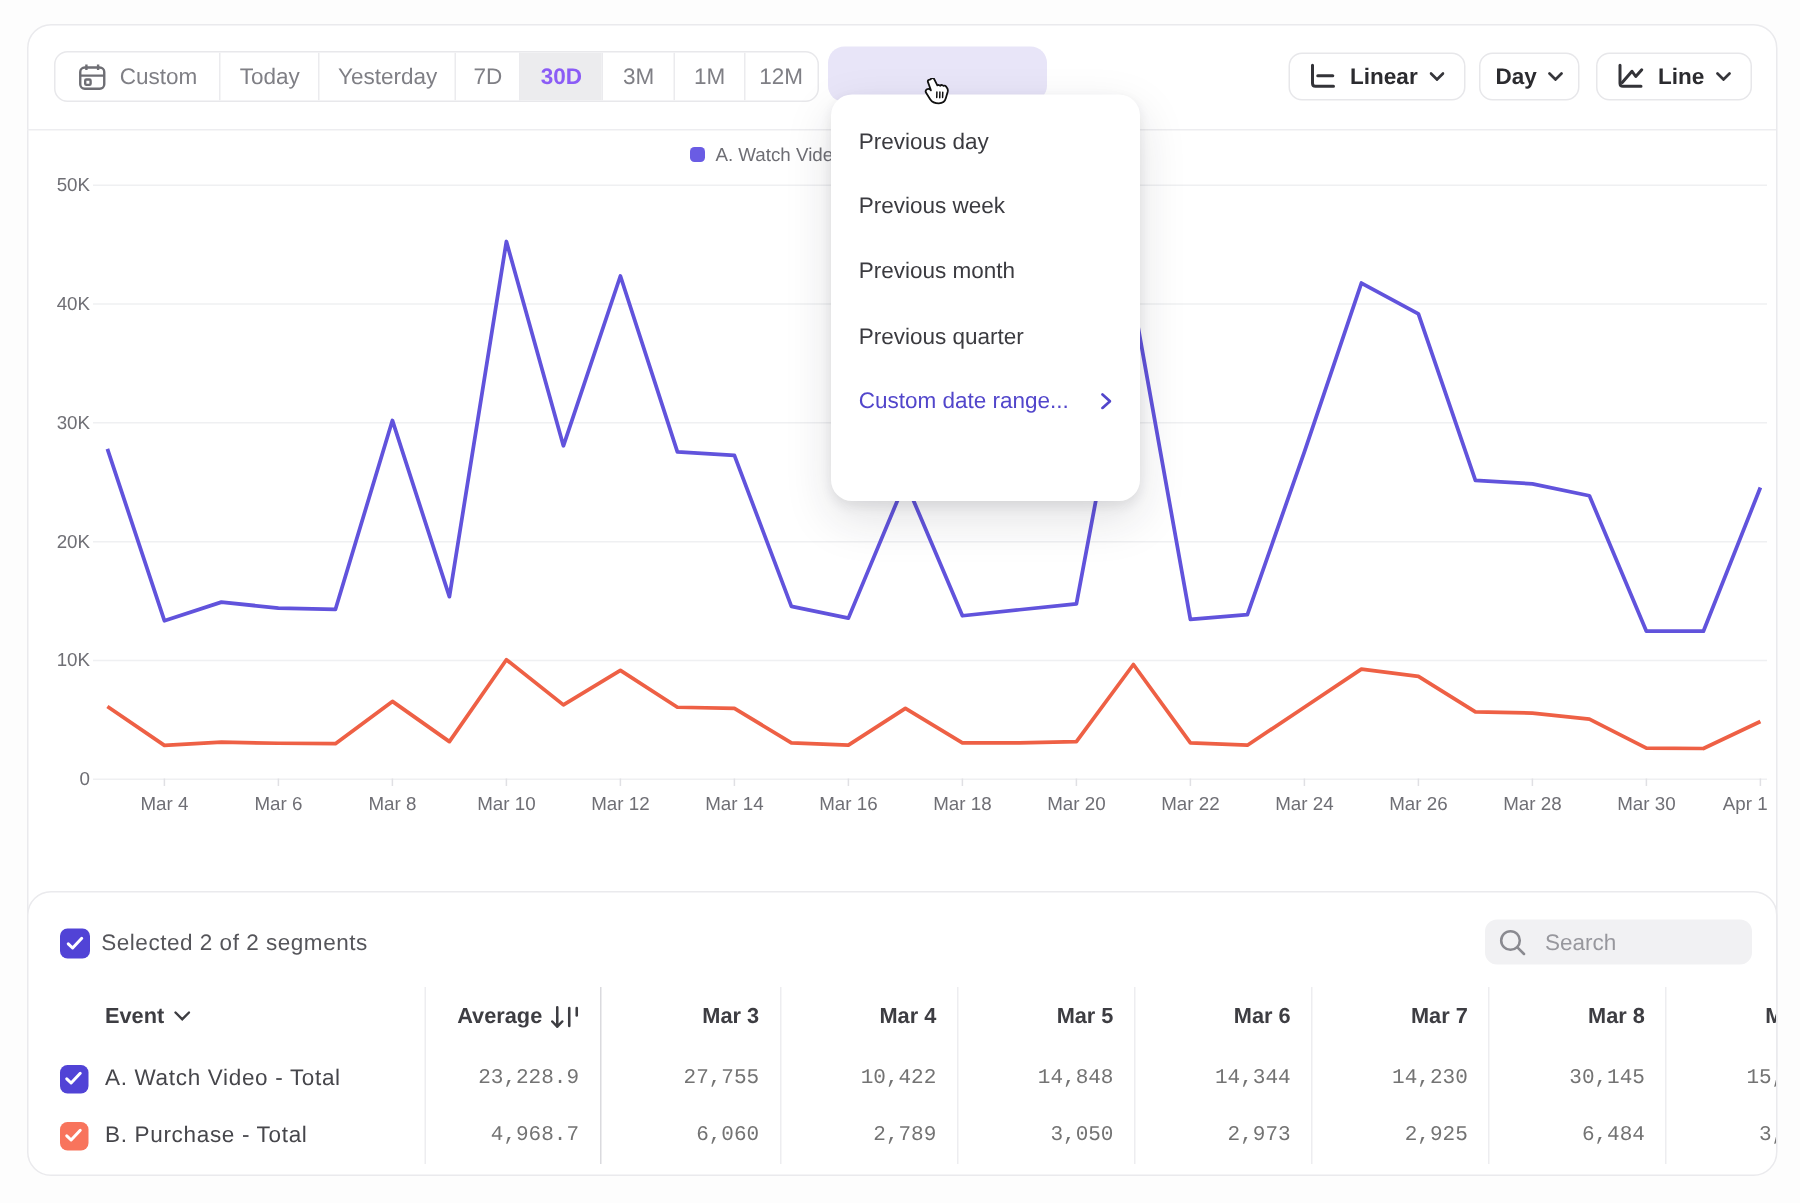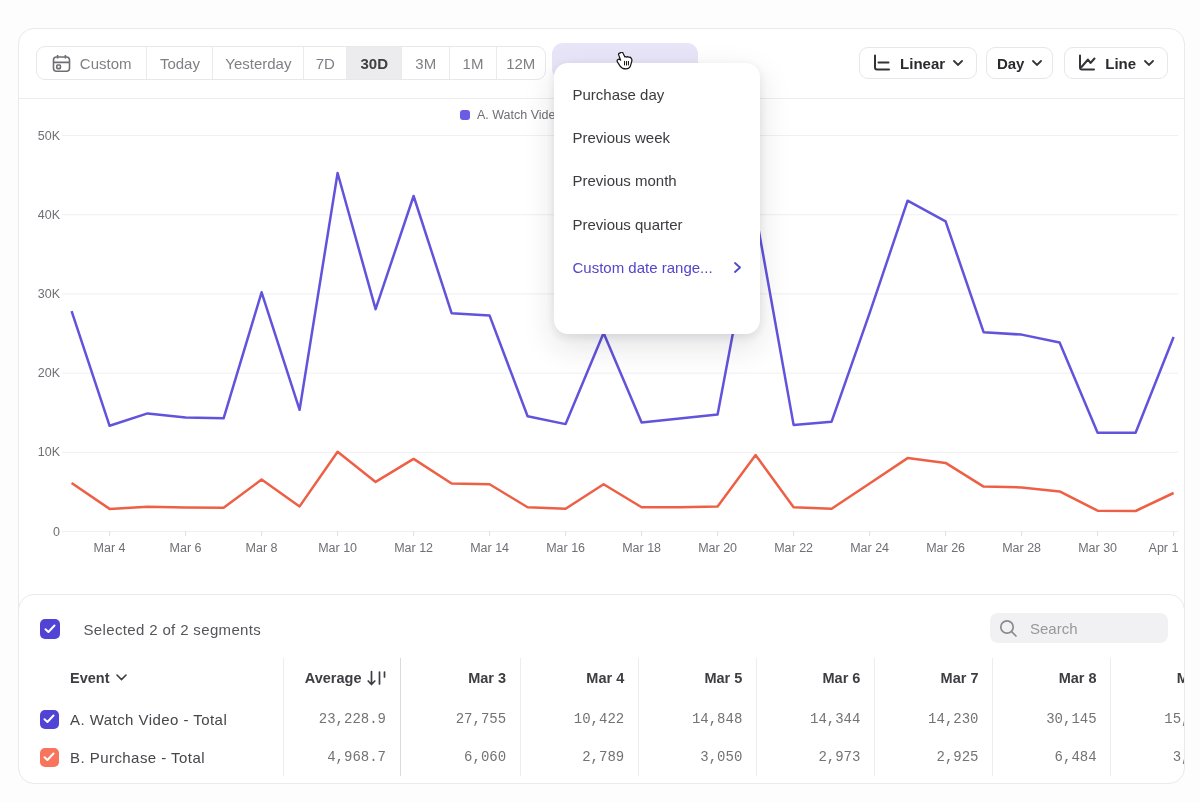--- a/index.html
+++ b/index.html
@@ -4,21 +4,21 @@
 <style>
 * { margin:0; padding:0; box-sizing:border-box; }
 html,body { width:1200px; height:802px; background:#fdfdfd; font-family:"Liberation Sans",sans-serif; overflow:hidden; }
 #page { position:relative; width:1200px; height:802px; }
 .abs { position:absolute; }
 .card { position:absolute; background:#fff; border:1px solid #eaeaed; border-radius:16px; }
 
 #seg { position:absolute; left:17px; top:17px; height:34px; display:flex; border:1px solid #e8e8eb; border-radius:9px; overflow:hidden; background:#fff; }
 .seg-item { display:flex; align-items:center; justify-content:center; font-size:15px; color:#7f7f85; border-left:1px solid #ebebee; white-space:nowrap; }
 .seg-item:first-child { border-left:none; }
-.seg-sel { background:#ececee; color:#404040; font-weight:700; }
+.seg-sel { background:#ececee; color:#8b5cf6; font-weight:700; }
 .btn { position:absolute; height:32px; border:1px solid #e7e7ea; border-radius:9px; background:#fff; display:flex; align-items:center; justify-content:center; gap:8px; font-size:15px; font-weight:700; color:#2b2b2f; }
 .chev { width:10px; height:6px; }
 
 #cmp-halo { position:absolute; left:532.5px; top:14px; width:146px; height:37px; background:#e8e5f8; border-radius:11px; }
 #cmp-btn { position:absolute; left:536.5px; top:18px; width:137px; height:29px; background:#dcd8f4; border:1px solid #c2baec; border-radius:8px; color:#4634c6; font-size:14.5px; font-weight:700; display:flex; align-items:center; justify-content:center; }
 
 #legend { position:absolute; left:-1px; top:79px; width:1166px; display:flex; justify-content:center; gap:20px; font-size:12.5px; color:#6e6e74; }
 .leg-item { display:flex; align-items:center; gap:7px; }
 .leg-sq { width:10px; height:10px; border-radius:3px; }
 
@@ -30,21 +30,21 @@
 .vsep { position:absolute; top:63px; width:1px; height:118px; background:#ededf0; }
 .num { position:absolute; font-family:"Liberation Mono",monospace; font-size:14px; color:#737373; transform:translateY(-50%); }
 .hdr { position:absolute; font-size:14.5px; font-weight:700; color:#3d3d42; transform:translateY(-50%); }
 .rowlbl { position:absolute; left:51px; font-size:15px; color:#46464b; transform:translateY(-50%); letter-spacing:0.45px; }
 .cb { position:absolute; width:19.6px; height:19.6px; border-radius:5px; display:flex; align-items:center; justify-content:center; }
 </style>
 </head>
 <body>
 <div id="page">
 
-  <div class="card" style="left:18px; top:28px; width:1167px; height:711px;">
+  <div class="card" style="left:18px; top:16px; width:1167px; height:711px;">
 
     <div id="seg">
       <div class="seg-item" style="width:109.4px;">
         <svg width="19" height="19" viewBox="0 0 19 19" fill="none" stroke="#6e6e74" stroke-width="1.6" style="margin-right:9px;">
           <rect x="1.5" y="3" width="16" height="14.2" rx="3"></rect>
           <line x1="1.5" y1="8.4" x2="17.5" y2="8.4"></line>
           <line x1="5.6" y1="1" x2="5.6" y2="4.6"></line>
           <line x1="13.4" y1="1" x2="13.4" y2="4.6"></line>
           <rect x="4.8" y="11" width="3.6" height="3.6" rx="0.8"></rect>
         </svg>
@@ -145,21 +145,21 @@
         <text x="1003.6" y="453">Mar 28</text>
           <text x="1079.6" y="453">Mar 30</text>
         <text x="1145.5" y="453">Apr 1</text>
       </g>
       <polyline fill="none" stroke="#ee6045" stroke-width="2.5" stroke-linejoin="round" points="53.6,384.0 91.6,409.9 129.6,407.8 167.6,408.5 205.6,408.8 243.6,380.6 281.6,407.4 319.6,352.8 357.6,382.9 395.6,359.9 433.6,384.5 471.6,385.3 509.6,408.2 547.6,409.8 585.6,385.3 623.6,408.2 661.6,408.2 699.6,407.4 737.6,356.0 775.6,408.2 813.6,409.8 851.6,384.5 889.6,359.1 927.6,363.9 965.6,387.6 1003.6,388.4 1041.6,392.4 1079.6,411.7 1117.6,412.0 1155.6,394.0"></polyline>
       <polyline fill="none" stroke="#6153dc" stroke-width="2.5" stroke-linejoin="round" points="53.6,212.2 91.6,326.8 129.6,314.4 167.6,318.4 205.6,319.3 243.6,193.3 281.6,310.8 319.6,74.0 357.6,210.2 395.6,97.0 433.6,214.2 471.6,216.6 509.6,317.2 547.6,325.1 585.6,234.0 623.6,323.5 661.6,319.5 699.6,315.6 737.6,113.6 775.6,325.9 813.6,322.7 851.6,214.2 889.6,101.7 927.6,122.3 965.6,233.2 1003.6,235.6 1041.6,243.5 1079.6,333.8 1117.6,333.8 1155.6,238.0"></polyline>
     </svg>
   </div>
 
   <div id="menu">
-    <div class="mi">Purchase day</div>
+    <div class="mi">Previous day</div>
     <div class="mi">Previous week</div>
     <div class="mi">Previous month</div>
     <div class="mi">Previous quarter</div>
     <div class="mi purple">Custom date range...
       <svg width="7" height="11" viewBox="0 0 7 11" fill="none" stroke="#5246cb" stroke-width="1.8" stroke-linecap="round" stroke-linejoin="round">
           <path d="M1 1 L6 5.5 L1 10"></path>
         </svg>
     </div>
   </div>
 
@@ -171,21 +171,21 @@
       <line x1="12.5" y1="9.5" x2="12.4" y2="13.0"></line>
     </g>
   </svg>
 
   <div id="card2" class="card" style="left:18px; top:594px; width:1167px; height:190px;">
     <div class="cb" style="left:21px; top:24px; background:#5143d6;">
       <svg width="12" height="10" viewBox="0 0 12 10" fill="none" stroke="#fff" stroke-width="2" stroke-linecap="round" stroke-linejoin="round">
           <path d="M1.5 5.2 L4.4 8 L10.5 1.5"></path>
         </svg>
     </div>
-    <div class="abs" style="left:48.5px; top:34px; transform:translateY(-50%); font-size:15px; color:#55555a; letter-spacing:0.35px;margin-left:16px;">Selected 2 of 2 segments</div>
+    <div class="abs" style="left:48.5px; top:34px; transform:translateY(-50%); font-size:15px; color:#55555a; letter-spacing:0.35px;">Selected 2 of 2 segments</div>
 
     <div class="abs" style="left:971px; top:18px; width:178px; height:30px; background:#f1f1f3; border-radius:8px; display:flex; align-items:center;">
       <svg width="19" height="19" viewBox="0 0 19 19" fill="none" stroke="#8a8a90" stroke-width="1.7" style="margin-left:9px;">
         <circle cx="8" cy="8" r="6.2"></circle>
         <line x1="12.6" y1="12.6" x2="17" y2="17" stroke-linecap="round"></line>
       </svg>
       <span style="margin-left:12px; font-size:15px; color:#97979d;">Search</span>
     </div>
 
     <div class="vsep" style="left:264px;"></div>

